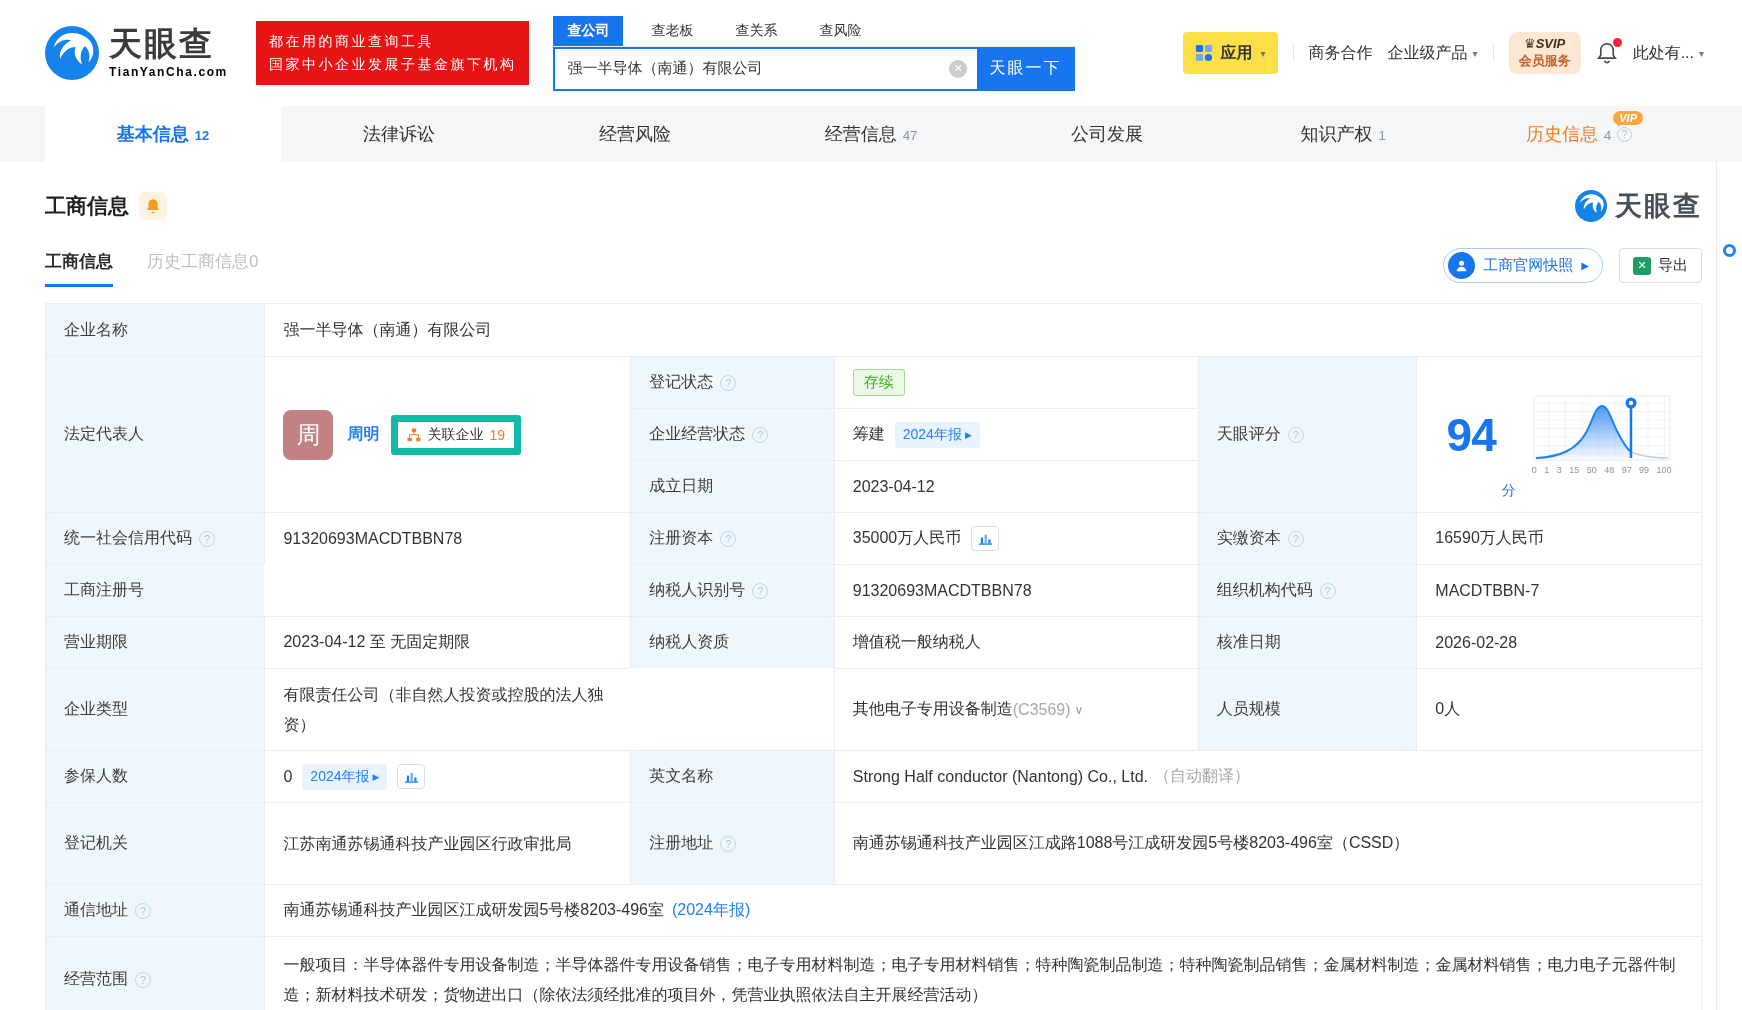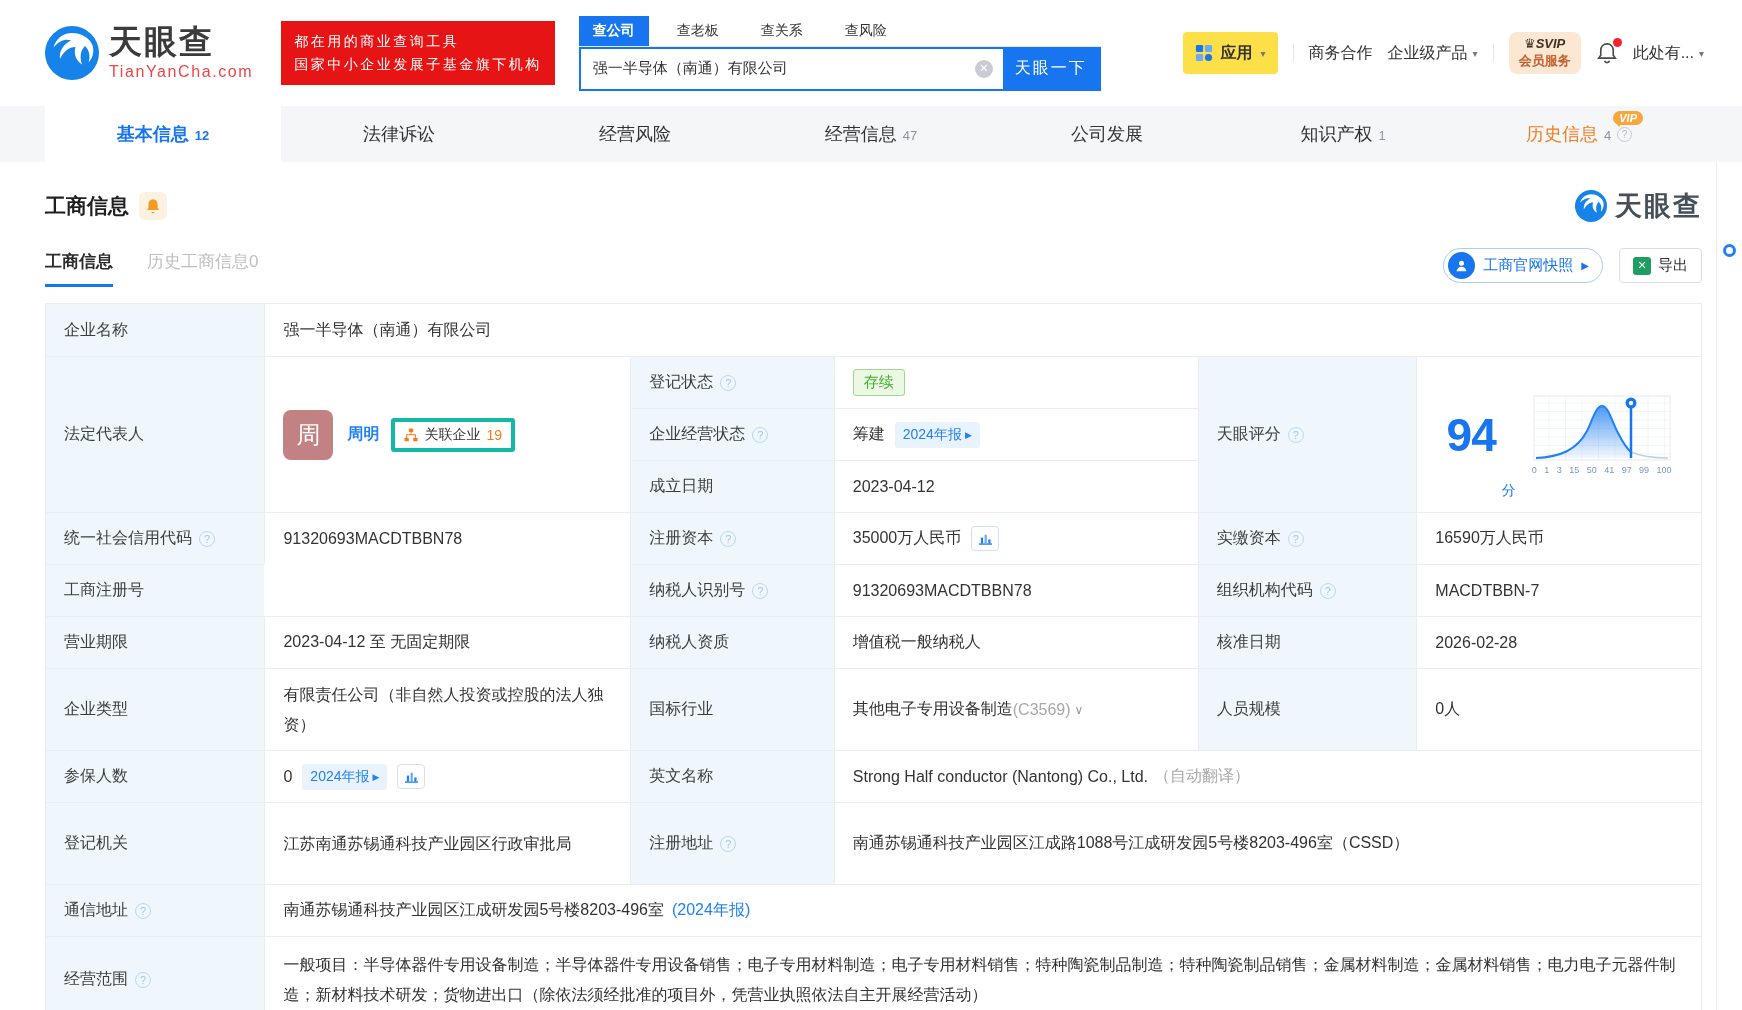--- a/index.html
+++ b/index.html
@@ -3,21 +3,21 @@
 <meta charset="utf-8">
 <style>
   *{margin:0;padding:0;box-sizing:border-box}
   html,body{width:1742px;height:1010px;overflow:hidden;background:#fff;
     font-family:"Liberation Sans","DejaVu Sans",sans-serif;color:#333}
   
   .hdr{height:106px;display:flex;align-items:center;padding:0 38px 0 45px}
   .logo{display:flex;align-items:center;gap:10px}
   .logo-mark{width:54px;height:54px;flex:none}
   .logo-name{font-size:33px;font-weight:bold;color:#3b3b3b;letter-spacing:2px;line-height:1}
-  .logo-domain{font-size:16px;color:#ef4444;letter-spacing:1.6px;margin-top:5px;font-weight:normal}
+  .logo-domain{font-size:12px;color:#000000;letter-spacing:1.6px;margin-top:5px;font-weight:bold}
   .banner{margin-left:28px;background:#e61414;color:#fff;font-size:14px;padding:9px 13px;
     line-height:1.65;letter-spacing:2.5px;white-space:nowrap}
   .search{margin-left:24px;width:522px}
   .stabs{display:flex;align-items:flex-end;border-bottom:1px solid #ebebeb;font-size:14px}
   .stab{padding:6px 14px;color:#333;cursor:pointer;margin-right:14px}
   .stab.on{background:#1775f0;color:#fff;font-weight:bold}
   .sbox{display:flex;align-items:center;border:2px solid #1775f0;height:44px;background:#fff}
   .sinput{flex:1;border:none;outline:none;font-size:15px;padding:0 12px;height:100%;
     font-family:inherit;color:#333;min-width:0}
   .sclear{width:18px;height:18px;border-radius:50%;background:#c9ccd1;color:#fff;font-size:11px;
@@ -88,21 +88,21 @@
   .badge-green{background:#eaf8e4;border:1px solid #9fd98d;color:#43ad28;border-radius:3px;
     padding:3px 10px;font-size:15px}
   .badge-blue{background:#e9f3fd;color:#2080f7;border-radius:3px;padding:4px 8px;font-size:14px;
     display:inline-flex;align-items:center;gap:3px;margin-left:10px;cursor:pointer;white-space:nowrap}
   .badge-blue .play{font-size:9px}
   .chartbtn{width:28px;height:25px;border:1px solid #cfe0f3;border-radius:4px;display:inline-flex;
     align-items:center;justify-content:center;margin-left:10px;cursor:pointer;background:#fff;flex:none}
   .avatar{width:50px;height:50px;border-radius:8px;background:#c28182;color:#fff;font-size:24px;
     display:flex;align-items:center;justify-content:center;flex:none;cursor:pointer}
   .repname{color:#2080f7;font-size:16px;font-weight:bold;margin-left:14px;cursor:pointer}
-  .relbadge{display:inline-flex;align-items:center;gap:6px;border:4px solid #14b8a6;border-radius:3px;
+  .relbadge{display:inline-flex;align-items:center;gap:6px;border:7px solid #14b8a6;border-radius:3px;
     padding:4px 9px;font-size:14px;margin-left:12px;background:#fff;cursor:pointer;white-space:nowrap}
   .relbadge .n{color:#f57c1e}
   .gray{color:#a8a8a8}
   .link{color:#2080f7;cursor:pointer}
   .chev{color:#999;font-size:12px;margin-left:4px;cursor:pointer}
   .score-cell{justify-content:center;padding:4px 8px;gap:6px}
   .score-num{font-size:46px;font-weight:bold;color:#1775f0;line-height:1;letter-spacing:-1px}
   .score-unit{font-size:14px;color:#1775f0;align-self:flex-end;margin-bottom:8px}
   .curve{display:flex;flex-direction:column;margin-left:10px;flex:none}
   .axis{display:flex;justify-content:space-between;font-size:9px;color:#7d97b5;margin-top:1px;width:140px}
@@ -299,21 +299,21 @@
           <path d="M99 10V64" stroke="#1775f0" stroke-width="2.5"></path>
           <circle cx="99" cy="9" r="5.5" fill="#1775f0"></circle>
             <circle cx="99" cy="9" r="2.2" fill="#fff"></circle>
         </svg>
         <div class="axis">
           <span>0</span>
             <span>1</span>
             <span>3</span>
             <span>15</span>
             <span>50</span>
-            <span>41</span>
+            <span>48</span>
             <span>97</span>
             <span>99</span>
             <span>100</span>
         </div>
       </div>
     </div>
     <div class="c l" style="grid-area:3/3/4/4">
       <span>企业经营状态</span>
       <span class="help">?</span>
     </div>
@@ -367,21 +367,20 @@
 
     <div class="c l nl" style="grid-area:7/1/8/2">营业期限</div>
     <div class="c" style="grid-area:7/2/8/3">2023-04-12 至 无固定期限</div>
     <div class="c l" style="grid-area:7/3/8/4">纳税人资质</div>
     <div class="c" style="grid-area:7/4/8/5">增值税一般纳税人</div>
     <div class="c l" style="grid-area:7/5/8/6">核准日期</div>
     <div class="c" style="grid-area:7/6/8/7">2026-02-28</div>
 
     <div class="c l nl" style="grid-area:8/1/9/2">企业类型</div>
     <div class="c multi" style="grid-area:8/2/9/3">有限责任公司（非自然人投资或控股的法人独资）</div>
-    <div class="c l" style="grid-area:8/3/9/4">国标行业</div>
     <div class="c" style="grid-area:8/4/9/5">
       <span>其他电子专用设备制造</span>
       <span class="gray">(C3569)</span>
       <span class="chev">∨</span>
     </div>
     <div class="c l" style="grid-area:8/5/9/6">人员规模</div>
     <div class="c" style="grid-area:8/6/9/7">0人</div>
 
     <div class="c l nl" style="grid-area:9/1/10/2">参保人数</div>
     <div class="c" style="grid-area:9/2/10/3">

